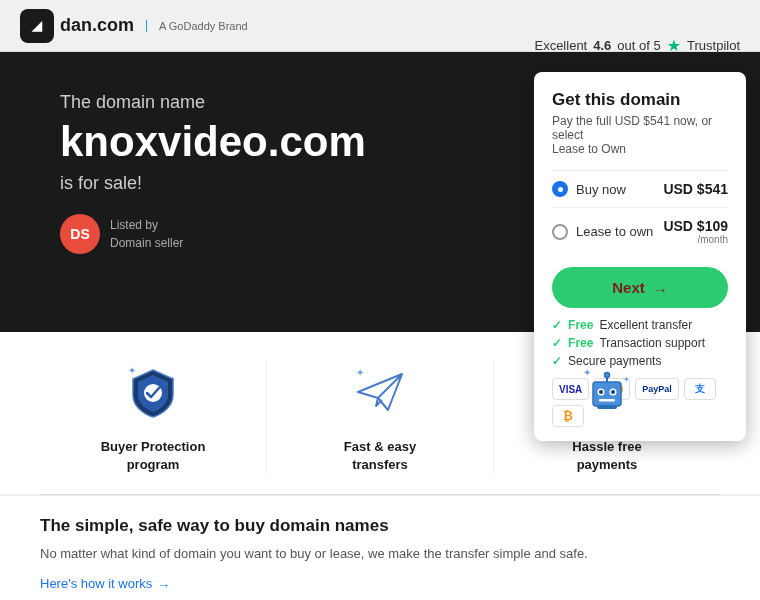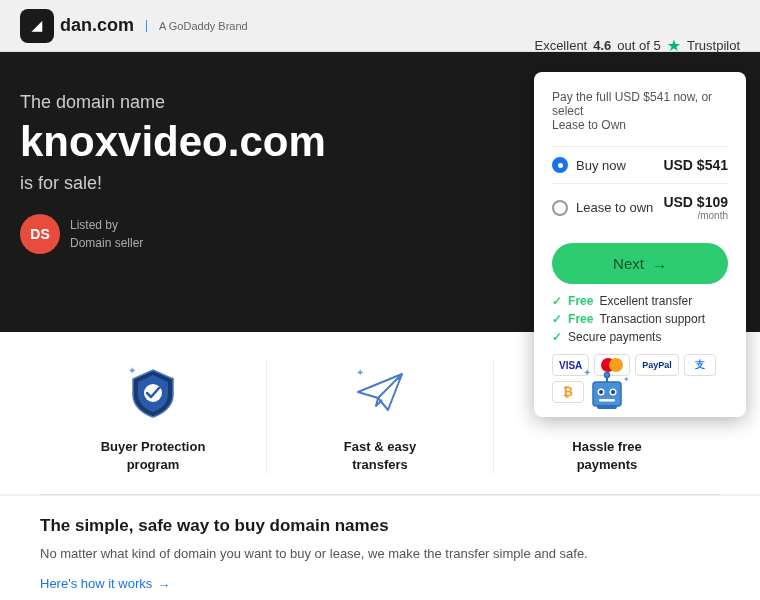--- a/index.html
+++ b/index.html
@@ -33,21 +33,21 @@
     .trustpilot-stars { color: #00b67a; font-size: 16px; }
 
     
     .main {
       display: flex;
       background: #1a1a1a;
       height: 280px;
     }
     .main-left {
       flex: 1;
-      padding: 40px 40px 30px 20px;
+      padding: 40px 40px 30px 60px;
       color: white;
     }
     .domain-label { font-size: 18px; color: #ccc; margin-bottom: 6px; }
     .domain-name { font-size: 42px; font-weight: bold; color: white; line-height: 1.1; }
     .domain-sale { font-size: 18px; color: #ccc; margin-top: 8px; margin-bottom: 20px; }
     .seller-info { display: flex; align-items: center; gap: 10px; }
     .seller-avatar {
       width: 40px; height: 40px; background: #e74c3c; border-radius: 50%;
       display: flex; align-items: center; justify-content: center;
       color: white; font-weight: bold; font-size: 14px; flex-shrink: 0;
@@ -91,22 +91,22 @@
     }
     .radio-unselected {
       width: 16px; height: 16px; border-radius: 50%;
       border: 2px solid #999; flex-shrink: 0;
     }
     .option-label { font-size: 13px; color: #333; font-weight: 500; }
     .option-price { font-size: 14px; font-weight: bold; color: #1a1a1a; text-align: right; }
     .option-price-sub { font-size: 10px; color: #777; text-align: right; }
 
     .next-btn {
-      background: #2ecc71; color: #14532d; border: none; border-radius: 25px;
-      width: 100%; padding: 12px 0; font-size: 15px; font-weight: normal;
+      background: #2ecc71; color: #7f1d1d; border: none; border-radius: 25px;
+      width: 100%; padding: 12px 0; font-size: 15px; font-weight: bold;
       cursor: pointer; display: flex; align-items: center; justify-content: center;
       gap: 8px; margin: 12px 0 10px 0;
     }
 
     .perks { margin-bottom: 10px; }
     .perk-item { display: flex; align-items: center; gap: 6px; font-size: 12px; color: #333; margin-bottom: 4px; }
     .perk-check { color: #2ecc71; font-weight: bold; }
     .perk-free { color: #2ecc71; font-weight: bold; }
 
     .payment-icons { display: flex; gap: 5px; flex-wrap: wrap; margin-top: 8px; }
@@ -191,20 +191,21 @@
       <div class="seller-avatar">DS</div>
       <div class="seller-text">
         <span>Listed by</span><br>
         <span>Domain seller</span>
       </div>
     </div>
   </div>
 
   <div class="main-right">
     <div class="domain-card">
+      <div class="card-title">Get this domain</div>
       <div class="card-subtitle">Pay the full USD $541 now, or select<br>Lease to Own</div>
 
       <div class="option-row">
         <div class="option-left">
           <div class="radio-selected"></div>
           <span class="option-label">Buy now</span>
         </div>
         <div>
           <div class="option-price">USD $541</div>
         </div>

